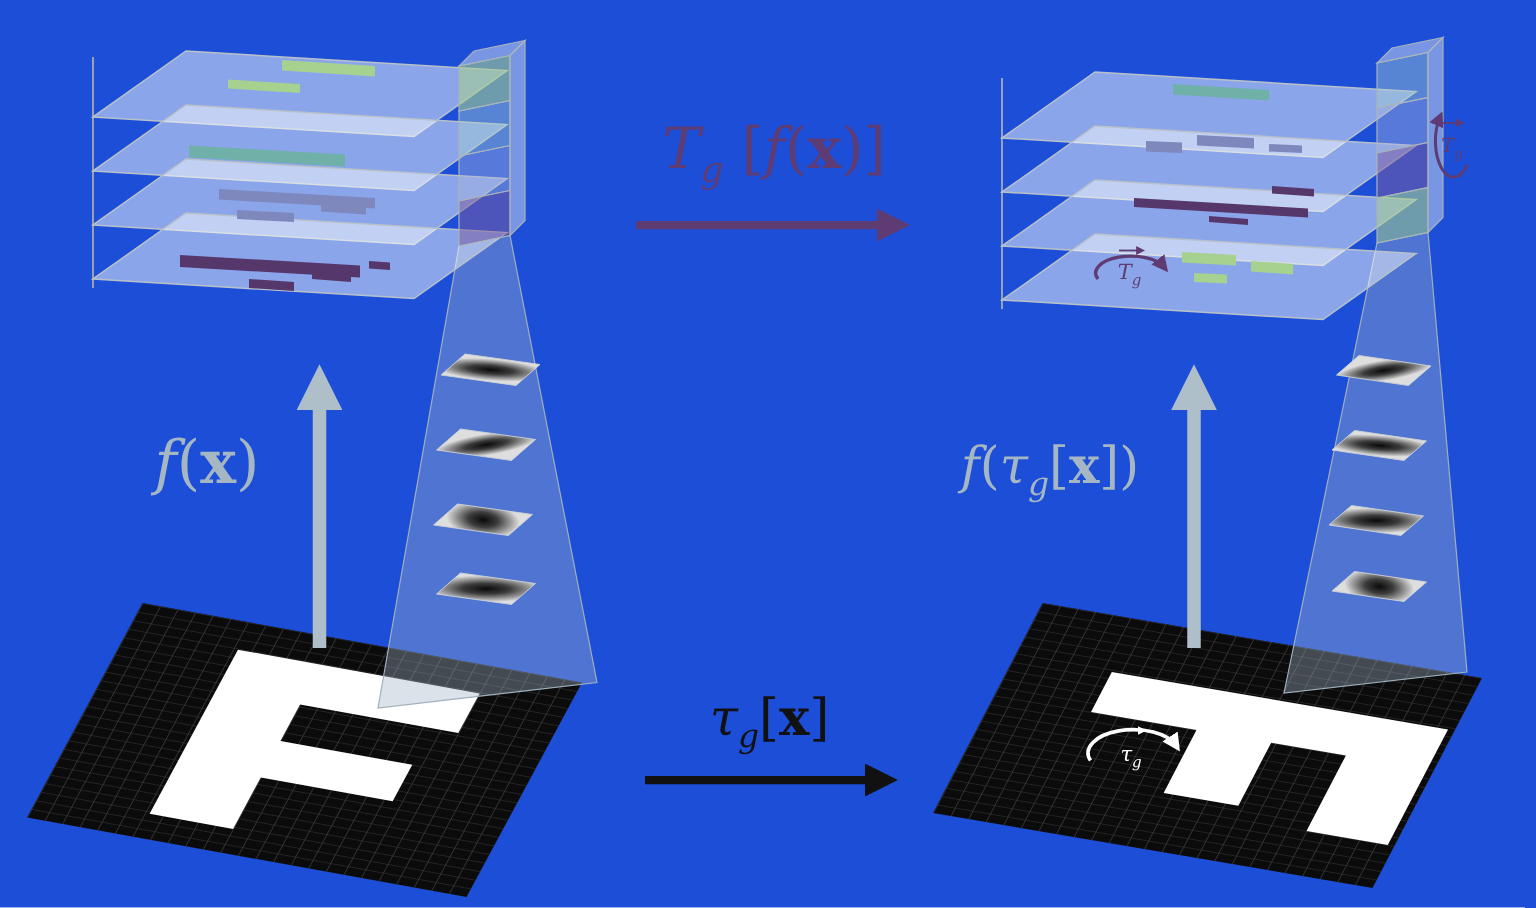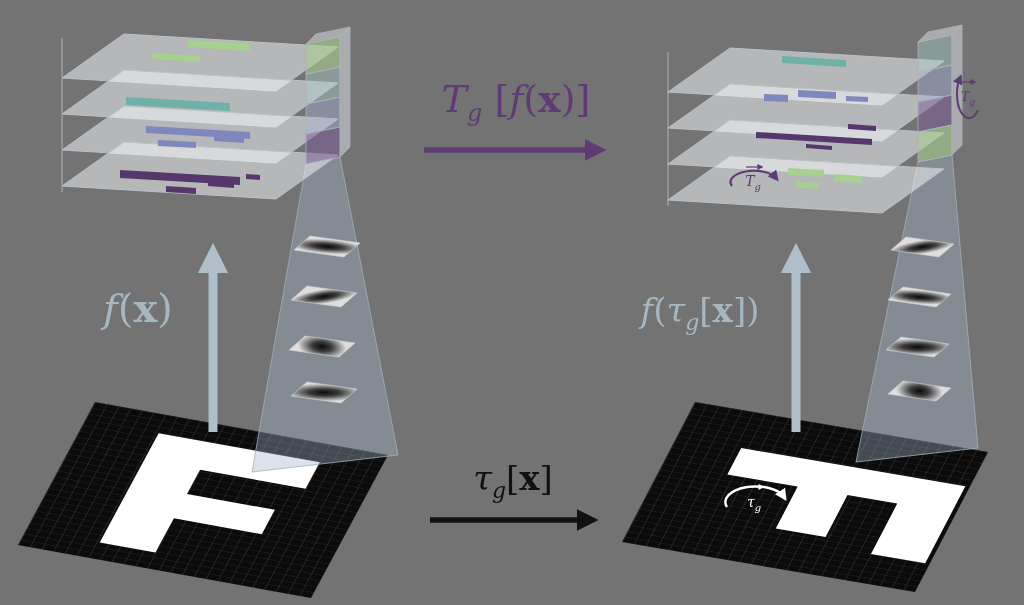--- a/index.html
+++ b/index.html
@@ -1,16 +1,16 @@
 <!DOCTYPE html>
 <html><head>
 <meta charset="utf-8">
 <style>
   html,body{margin:0;padding:0;background:#ffffff;}
-  .stage{position:relative;width:1024px;height:605px;background:#737373;overflow:hidden;
+  .stage{position:relative;width:1024px;height:605px;background:#1d4ed8;overflow:hidden;
          font-family:"Liberation Sans",sans-serif;}
   svg{display:block;}
   .math{font-family:"DejaVu Serif","Liberation Serif",serif;}
   .plane{stroke:#b9c2c9;stroke-width:1;}
   .axis{stroke:#9aa6ad;stroke-width:1.3;fill:none;}
   .bar{stroke:none;}
   .cell{stroke:#a9b3bb;stroke-width:0.8;}
   .cone{stroke:#9fb0bd;stroke-width:0.8;}
   .gab{stroke:#cdd2d6;stroke-width:0.6;}
   text{user-select:none;}

